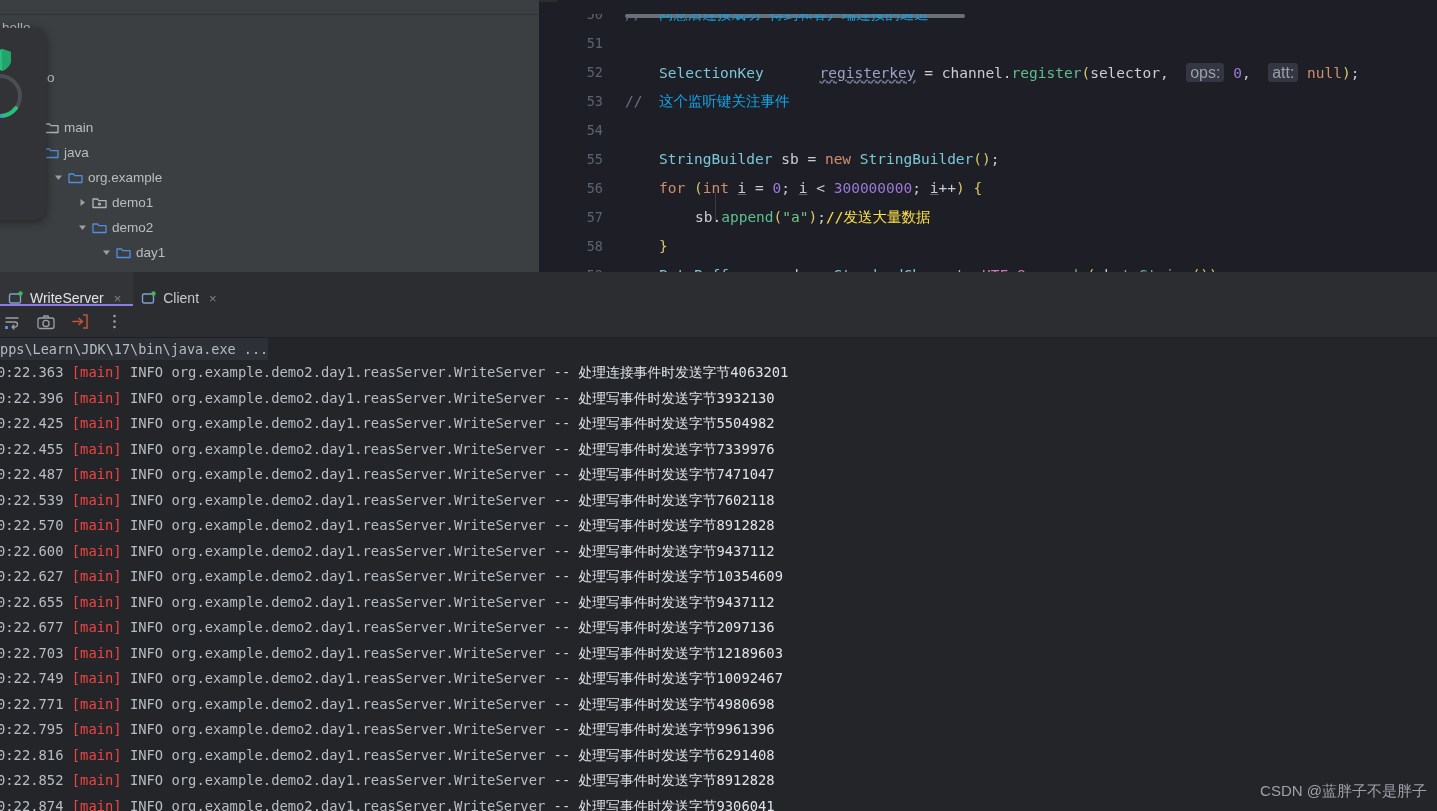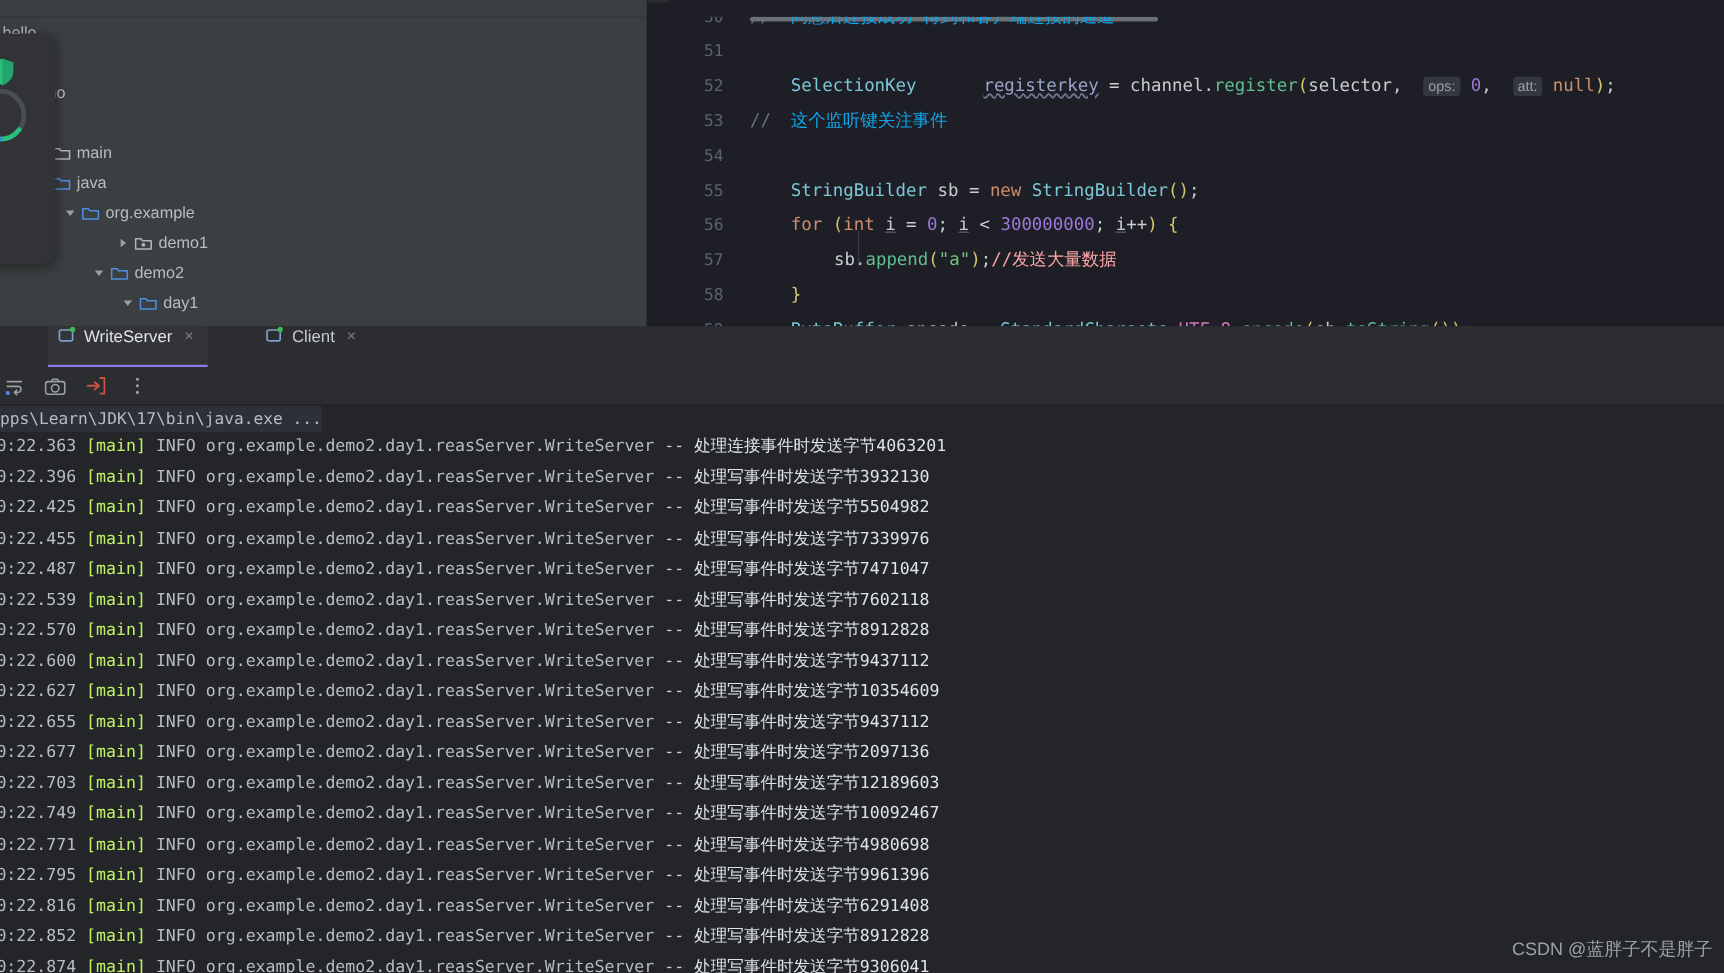--- a/index.html
+++ b/index.html
@@ -93,53 +93,52 @@
   }
   .indent-guide {
     position: absolute; left: 176px; width: 1px; background: #3a3d45;
   }
   
   .kw  { color: #cf8e6d; }
   .typ { color: #7bc7d6; }
   .fn  { color: #5fbf8f; }
   .num { color: #9a79d7; }
   .str { color: #71c780; }
-  .cmt { color: #fca5a5; font-style: normal; }
+  .cmt { color: #fde047; font-style: normal; }
   .cmtb{ color: #0ea5e9; }
   .pun { color: #c9ccd1; }
   .par { color: #d6c66b; }
   .fld { color: #d177b8; }
   .var { color: #c9ccd1; border-bottom: 1px solid transparent; }
   .varu { color: #c9ccd1; text-decoration: underline; text-decoration-color:#5c6370; }
   .wavy {
     color: #9aa4c9;
     text-decoration: underline;
     text-decoration-style: wavy;
     text-decoration-color: #6f7691;
     margin-left: 47px;
   }
   .hint {
-    background: #343741; color: #9aa0a6; font-size: 12px;
+    background: #343741; color: #9aa0a6; font-size: 16px;
     border-radius: 3px; padding: 1px 4px; font-family: "Liberation Sans", sans-serif;
   }
 
   
   .run-window {
     position: absolute; left: 0; top: 272px; width: 1437px; height: 539px;
     background: #2b2d30;
   }
   .run-tabs {
     position: absolute; left: 0; top: 0; width: 1437px; height: 34px;
     display: flex; align-items: center; background: #2b2d30;
   }
   .run-tab {
-    position: relative; display: flex; align-items: flex-start; gap: 7px;
+    position: relative; display: flex; align-items: flex-end; gap: 7px;
     height: 34px; padding: 0 12px 0 8px; font-size: 14px; color: #c6cace;
     white-space: nowrap;
-    margin-left: 40px;
   }
   .run-tab.active { background: #323438; color: #dfe2e6; }
   .run-tab.active::after {
     content: ""; position: absolute; left: 0; right: 0; bottom: 0;
     height: 2px; background: #8c7ae6;
   }
   .run-tab .rx { color: #7f8287; font-size: 13px; margin-left: 3px; }
   .run-tab .ricon { width: 15px; height: 15px; flex: 0 0 15px; position: relative; }
 
   .run-toolbar {
@@ -157,21 +156,21 @@
   .cmd-line {
     height: 22px; line-height: 22px; font-size: 13.5px;
     color: #b7bcc2; background: #2d3036; padding-left: 0px; white-space: pre;
     display: inline-block;
   }
   .log-line {
     height: 25.5px; line-height: 25.5px; font-size: 13.8px;
     white-space: pre; color: #cfd3d8;
   }
   .log-line .ts   { color: #b8bdc4; }
-  .log-line .thr  { color: #bef264; }
+  .log-line .thr  { color: #ef4444; }
   .log-line .lvl  { color: #b8bdc4; }
   .log-line .cls  { color: #b8bdc4; }
   .log-line .msg  { color: #dfe3e8; font-family: "DejaVu Sans Mono","Liberation Sans",sans-serif; }
 
   .watermark {
     position: absolute; right: 10px; bottom: 10px;
     font-size: 15px; color: #9da2a9; font-family: "Liberation Sans", sans-serif;
     white-space: nowrap;
   }
 </style>
@@ -225,21 +224,21 @@
                 <path d="M1 2.5 L8 2.5 L4.5 7 Z" fill="#9aa0a6"></path>
               </svg>
             </span>
             <span class="ticon">
               <svg width="15" height="13" viewBox="0 0 15 13">
                 <path d="M1 3 L5.5 3 L6.8 4.6 L14 4.6 L14 11.5 L1 11.5 Z" fill="none" stroke="#4d8ee0" stroke-width="1.3" stroke-linejoin="round"></path>
               </svg>
             </span>
             <span class="tlabel">org.example</span>
           </div>
-          <div class="tree-row" style="padding-left: 96px;">
+          <div class="tree-row" style="padding-left: 76px;">
             <span class="tw">
               <svg width="9" height="9" viewBox="0 0 9 9">
                 <path d="M2.5 1 L2.5 8 L7 4.5 Z" fill="#9aa0a6"></path>
               </svg>
             </span>
             <span class="ticon">
               <svg width="15" height="13" viewBox="0 0 15 13">
                 <path d="M1 3 L5.5 3 L6.8 4.6 L14 4.6 L14 11.5 L1 11.5 Z" fill="none" stroke="#b0b4b8" stroke-width="1.3" stroke-linejoin="round"></path>
                 <circle cx="7.5" cy="8" r="1.6" fill="#b0b4b8"></circle>
               </svg>

